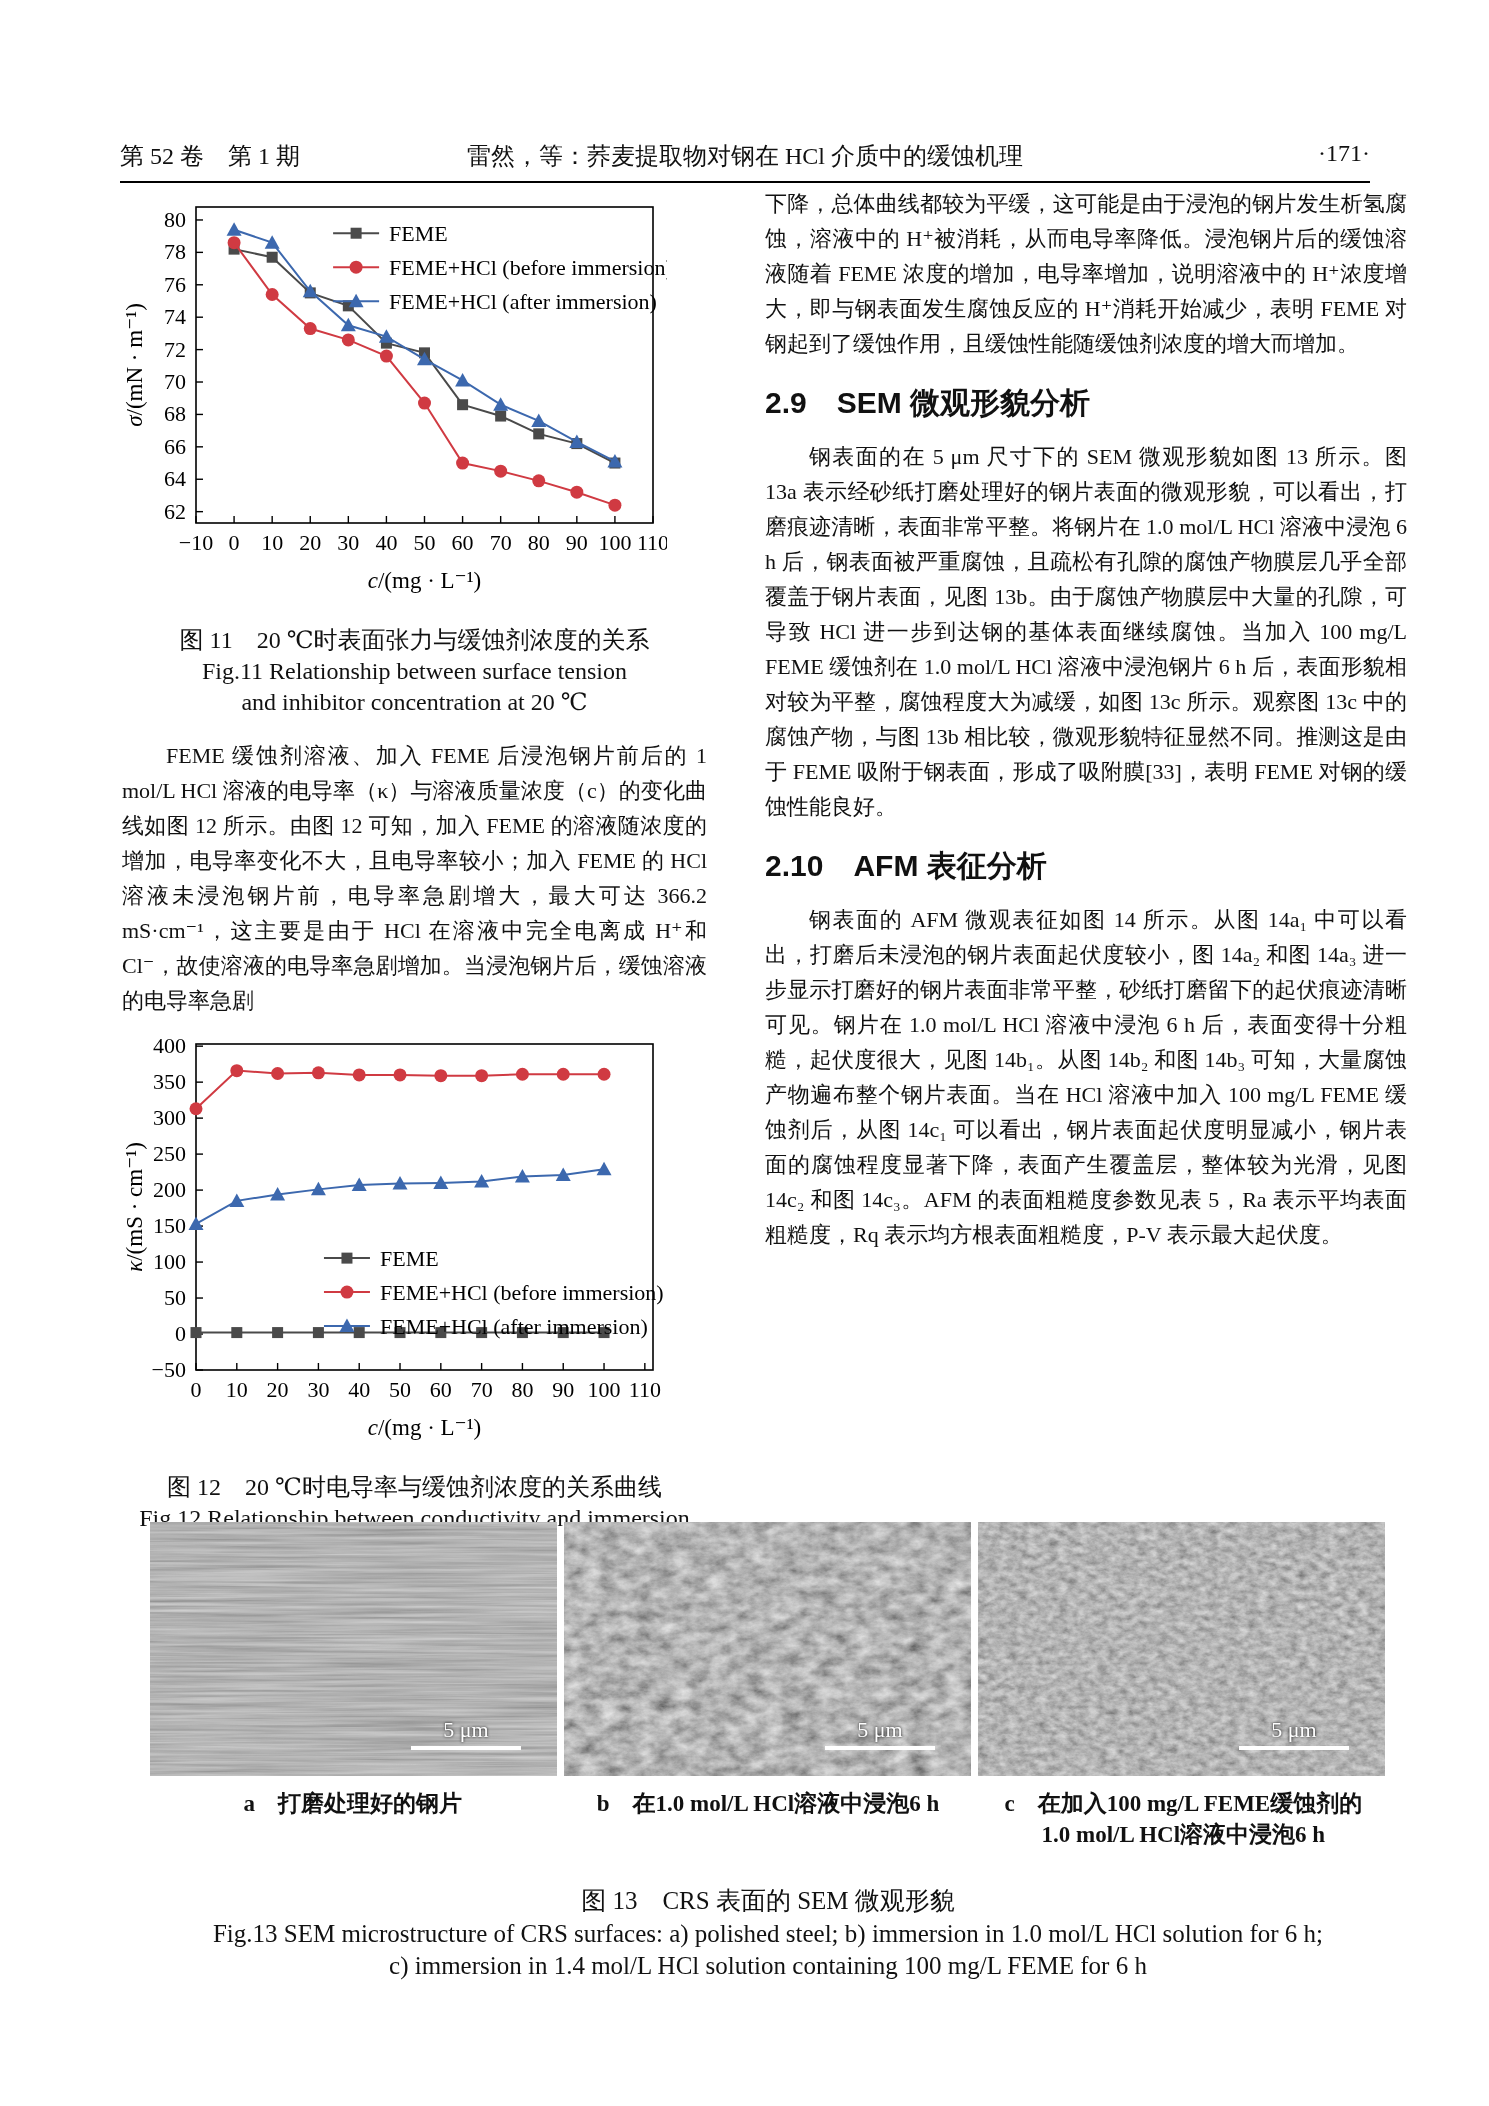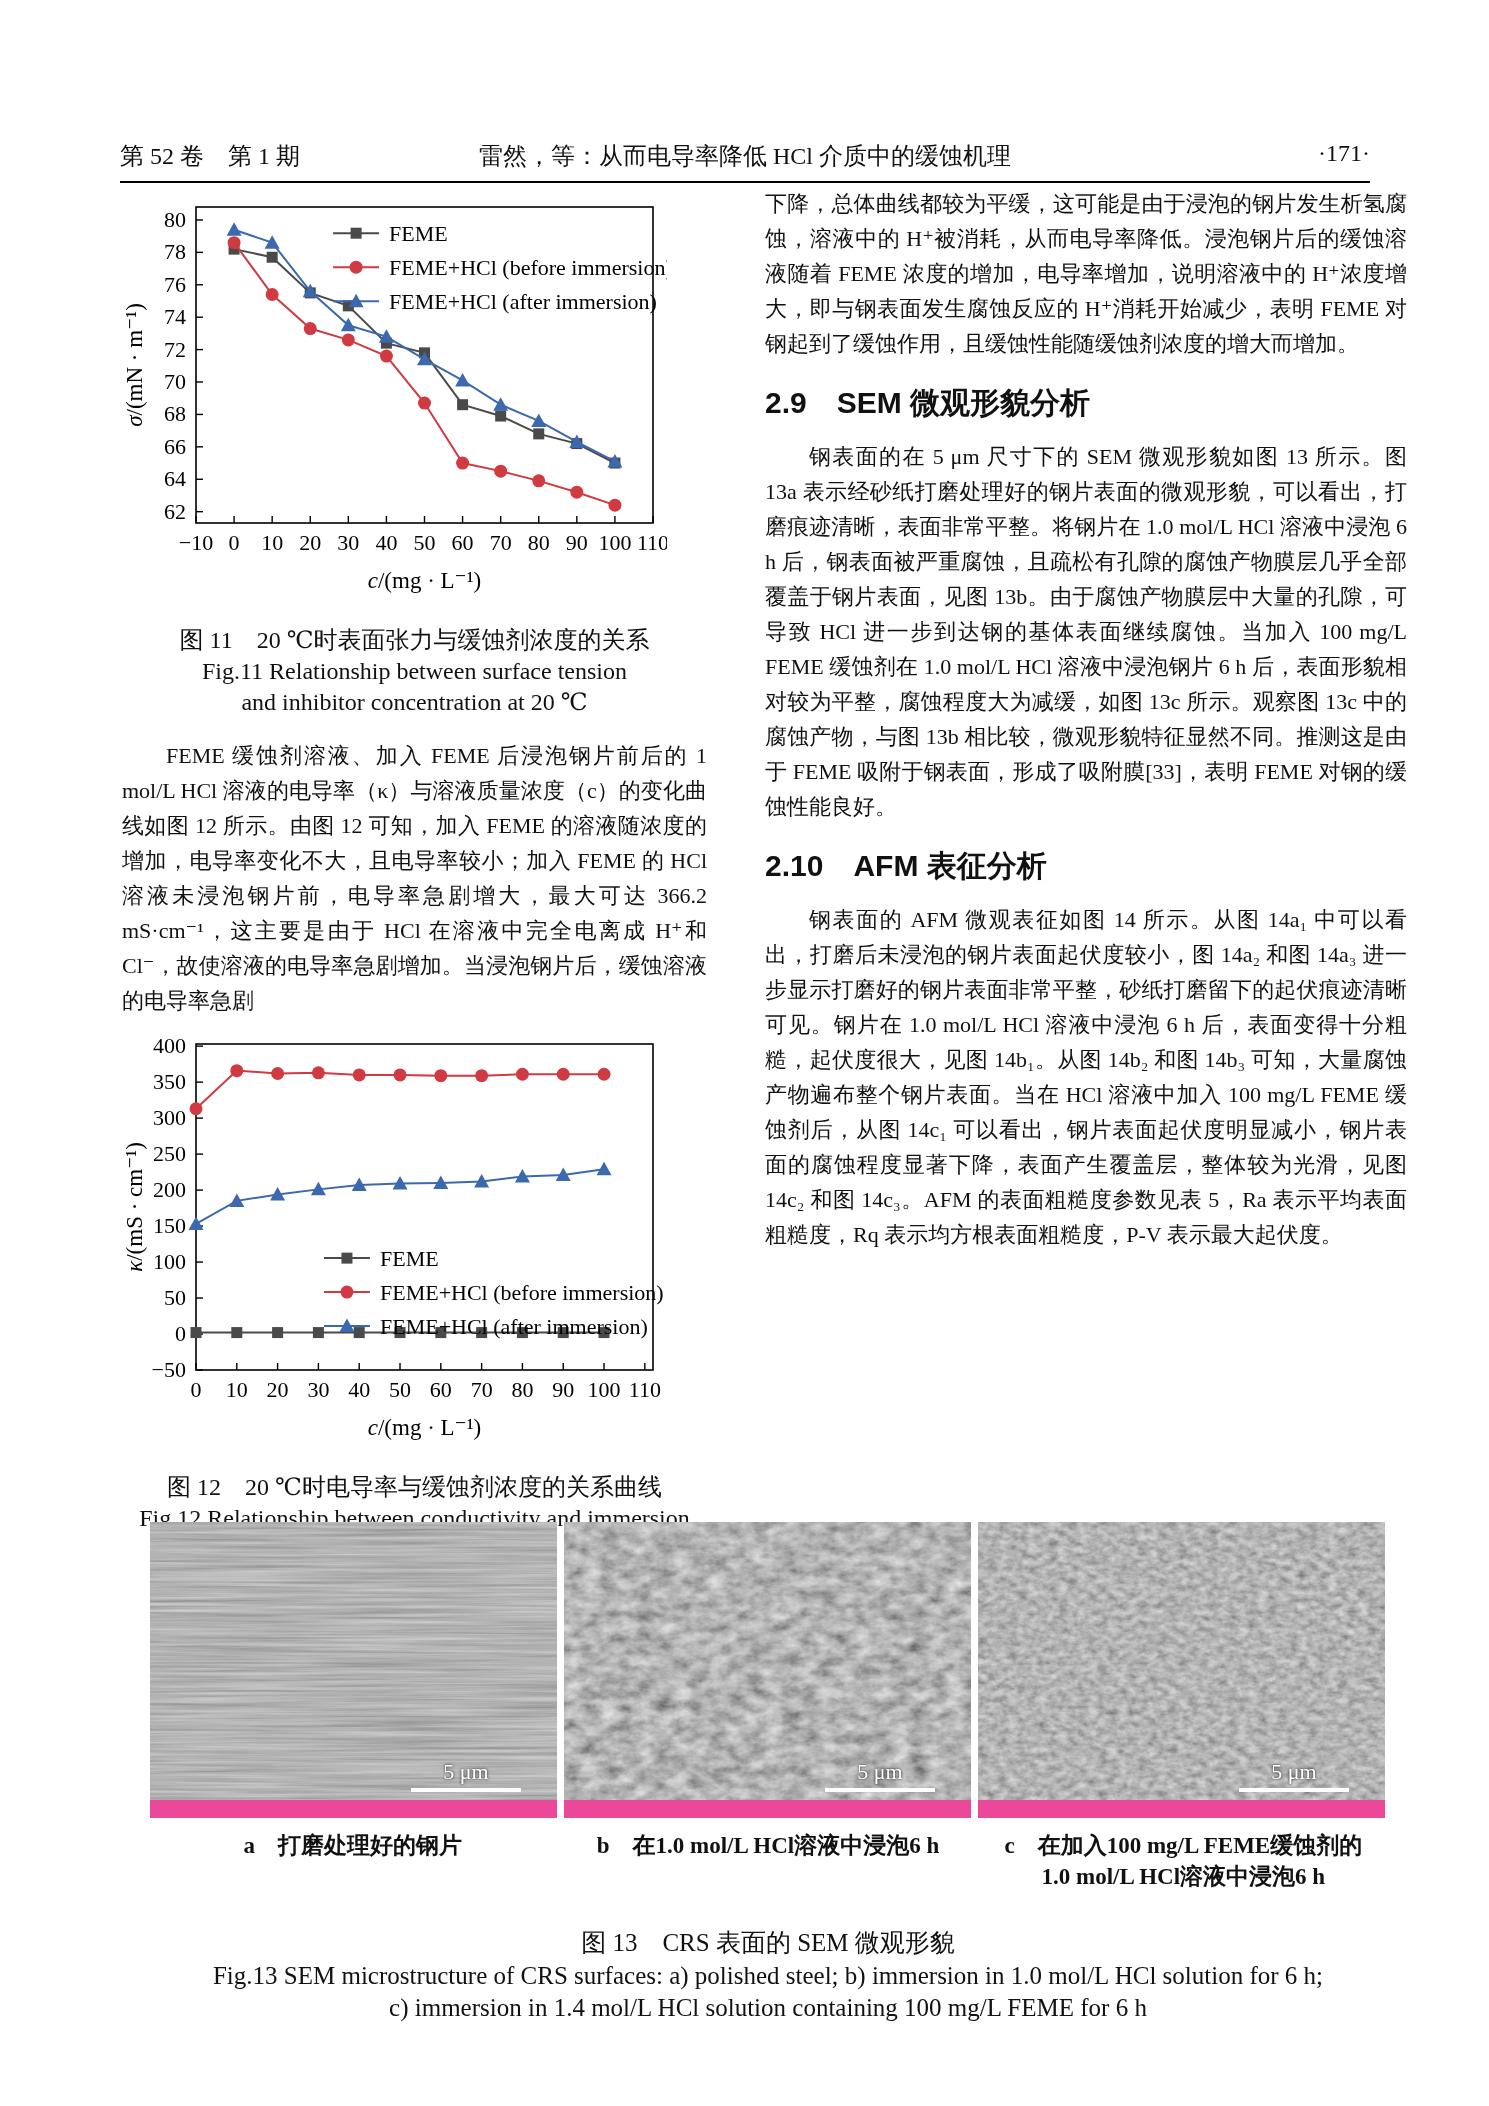--- a/index.html
+++ b/index.html
@@ -33,40 +33,40 @@
   .fig-cap .en{font-size:24px; line-height:31px;}
 
   svg.chart{display:block;}
   svg.chart text.tick{font-family:"Liberation Serif","DejaVu Serif",serif; font-size:22px; fill:#000;}
   svg.chart text.axis-label{font-family:"Liberation Serif","DejaVu Serif",serif; font-size:23px; fill:#000;}
   svg.chart text.legend{font-family:"Liberation Serif","DejaVu Serif",serif; font-size:22px; fill:#000;}
 
   
   .fig13{position:absolute; left:150px; top:1522px; width:1236px;}
   .fig13-row{display:flex; gap:7px;}
-  .sem-panel{position:relative; width:407px; height:296px; overflow:hidden; background:#ec4899;font-family:Liberation Serif, serif;}
+  .sem-panel{position:relative; width:407px; height:254px; overflow:hidden; background:#ef4444;font-family:Liberation Serif, serif;}
   .sem-panel svg{display:block;}
   .scalebar{position:absolute; right:36px; bottom:26px; width:110px; text-align:center;}
   .scalebar .sb-text{color:#fff; font-size:22px; line-height:24px; text-shadow:0 0 3px #000;}
   .scalebar .sb-line{height:4px; background:#fff; margin-top:4px;}
   .fig13-subrow{display:flex; gap:10px; margin-top:12px;}
   .sub-cap{width:407px; text-align:center; font-family:"Liberation Serif","DejaVu Serif",serif;
            font-size:23px; font-weight:700; line-height:31px;}
   .fig13-caption{margin-top:34px; text-align:center;}
   .fig13-caption .zh{font-size:25px; line-height:34px;}
   .fig13-caption .en{font-size:25px; line-height:32px;}
 </style>
 </head>
 <body>
 
 <div id="page">
 
   <div class="hdr">
     <span class="h-left">第 52 卷　第 1 期</span>
-    <span class="h-center">雷然，等：从而电导率降低 HCl 介质中的缓蚀机理</span>
+    <span class="h-center">雷然，等：荞麦提取物对钢在 HCl 介质中的缓蚀机理</span>
     <span class="h-right">·171·</span>
   </div>
   <div class="hdr-rule"></div>
 
   <div class="col-left">
     <svg class="chart" width="545" height="405">
         <rect x="74" y="12" width="457" height="316" fill="none" stroke="#000" stroke-width="1.6"></rect>
         <line x1="74" y1="328" x2="74" y2="321" stroke="#000" stroke-width="1.4"></line>
         <text x="74" y="355" text-anchor="middle" class="tick">−10</text>
         <line x1="112.08333333333333" y1="328" x2="112.08333333333333" y2="321" stroke="#000" stroke-width="1.4"></line>

